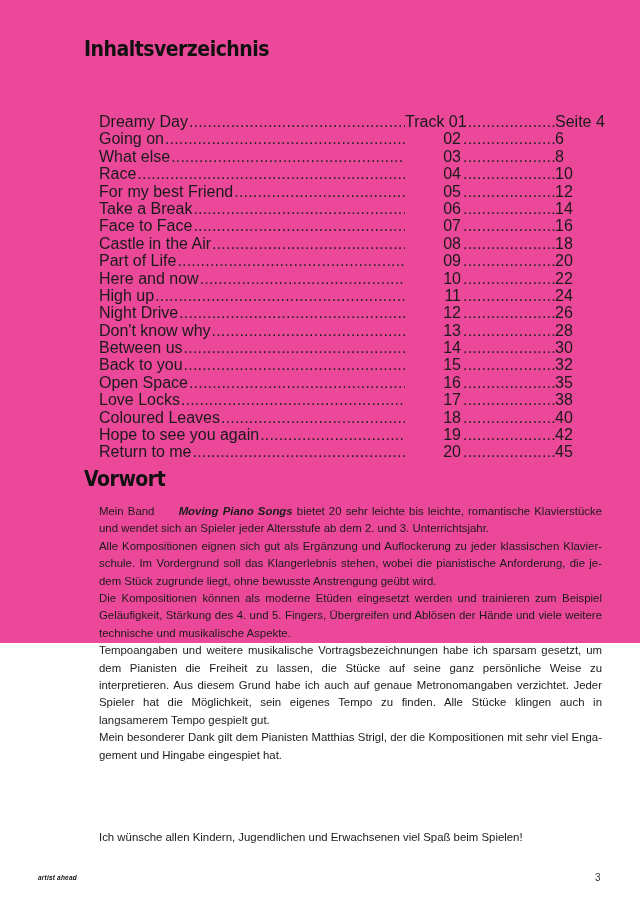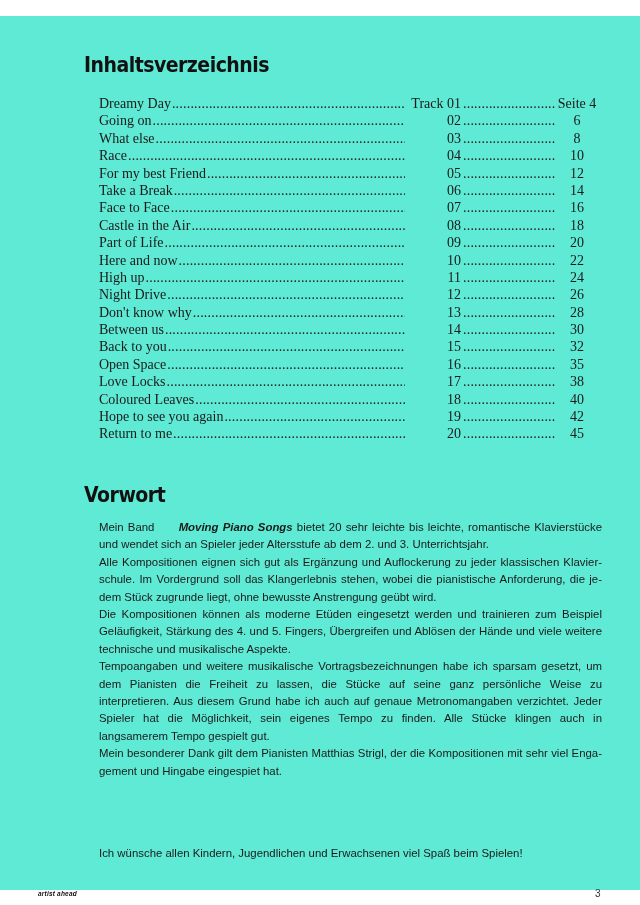--- a/index.html
+++ b/index.html
@@ -10,23 +10,23 @@
     body {
       width: 640px;
       height: 905px;
       position: relative;
       overflow: hidden;
       font-family: "Liberation Sans", "DejaVu Sans", sans-serif;
       color: #1a1a1a;
     }
     .page {
       position: absolute;
-      left: 0; top: 16px;
-      width: 640px; height: 874px;
-      background: #5eead4;
+      left: 0; top: 0;
+      width: 640px; height: 643px;
+      background: #ec4899;
     }
     h1 {
       position: absolute;
       margin: 0;
       font-family: "DejaVu Sans", "Liberation Sans", sans-serif;
       font-weight: bold;
       font-size: 22px;
       letter-spacing: -0.6px;
       color: #111;
       transform: scaleX(0.86);
@@ -34,22 +34,22 @@
       white-space: nowrap;
     }
     .toc-title { left: 84px; top: 36px; }
     .vorwort-title { left: 84px; top: 466px; }
 
     .toc {
       position: absolute;
       left: 99px;
       top: 79px;
       width: 500px;
-      font-family: Liberation Serif, serif;
-      font-size: 14px;
+      font-family: Liberation Sans, sans-serif;
+      font-size: 16px;
       line-height: 17.4px;
       color: #1a1a1a;
     }
     .toc-row {
       display: flex;
       align-items: baseline;
       white-space: nowrap;
       height: 17.4px;
     }
     .toc-row .title {
@@ -77,21 +77,22 @@
       overflow: hidden;
       letter-spacing: 0.2px;
       color: #222;
     }
     .toc-row .leader2::before {
       content: "................................................................................";
     }
     .toc-row .page-num {
       flex: 0 0 auto;
       width: 44px;
-      text-align: center;
+      text-align: left;
+      margin-top: 34px;
     }
 
     .vorwort {
       position: absolute;
       left: 99px;
       top: 503px;
       width: 503px;
       font-family: "Liberation Sans", sans-serif;
       font-size: 11.4px;
       line-height: 17.4px;

